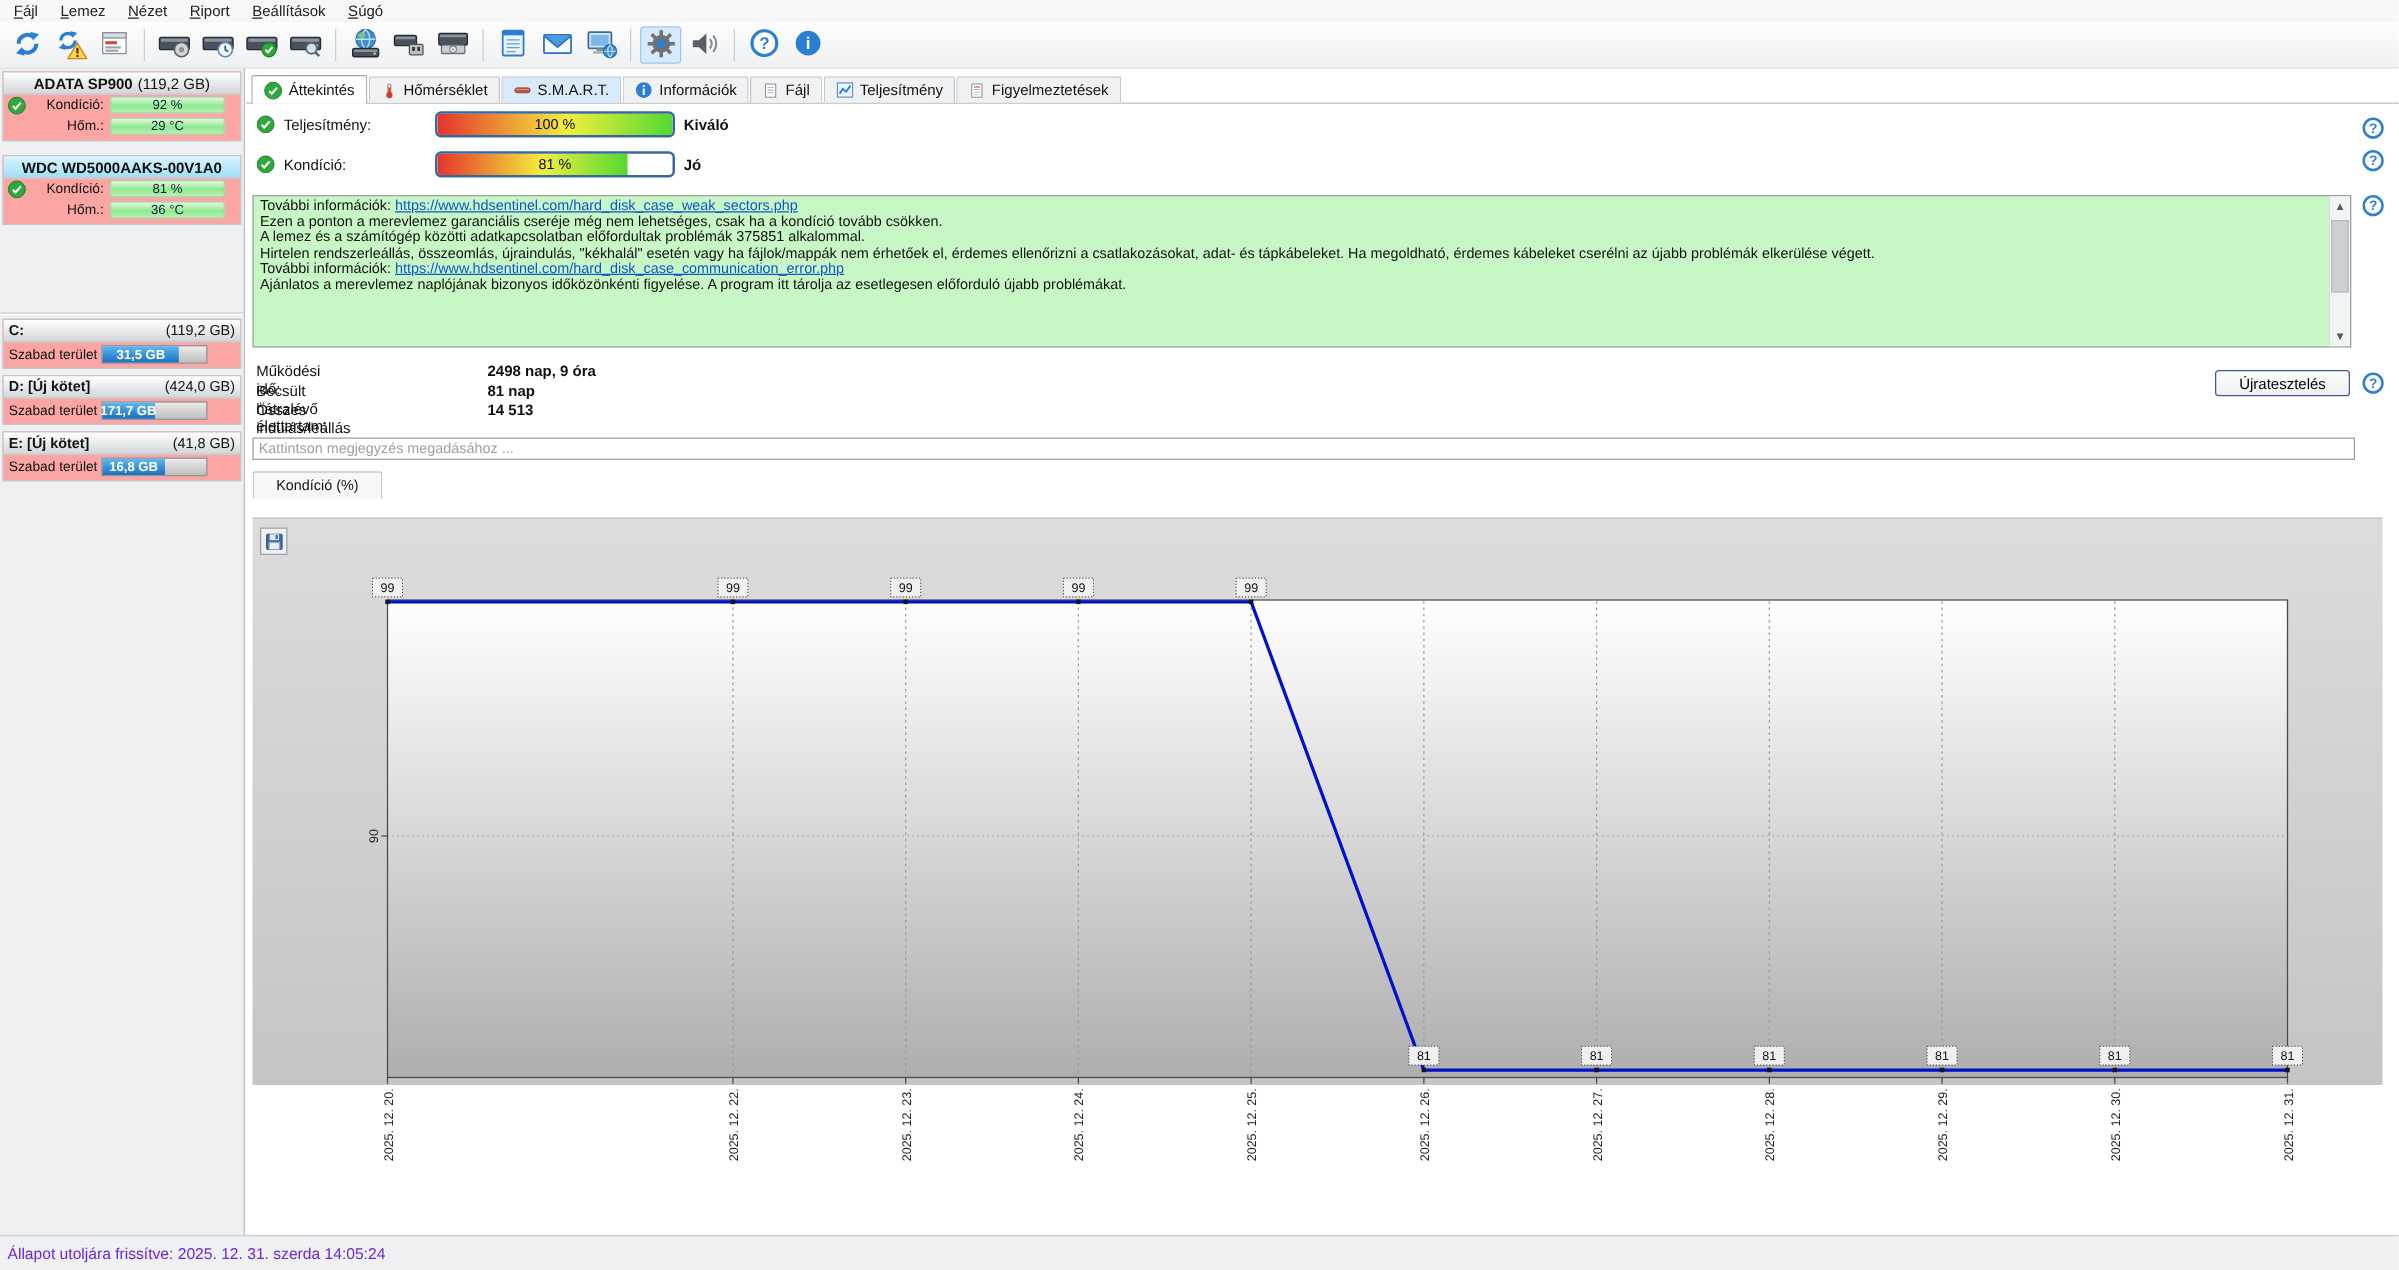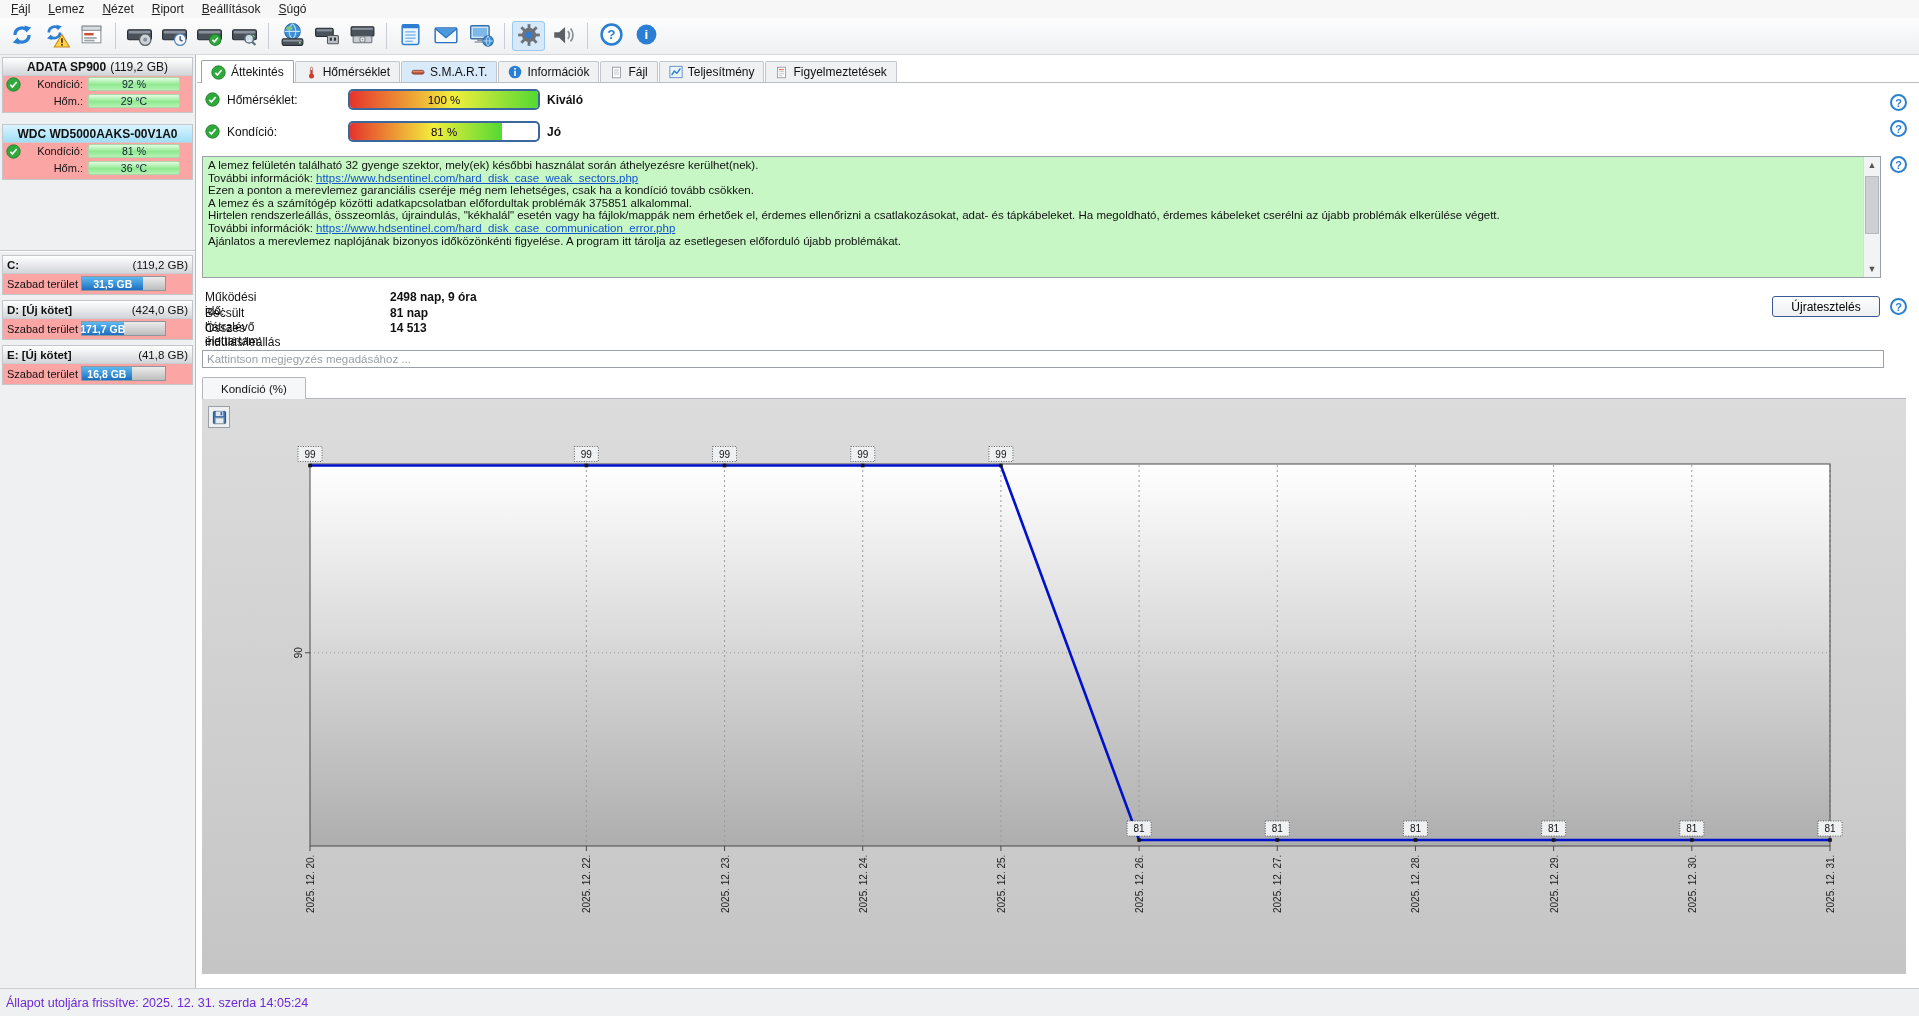--- a/index.html
+++ b/index.html
@@ -63,21 +63,21 @@
   .stat-row { position:relative; height:15.5px; }
   .stat-label { position:absolute; left:0; }
   .stat-value { position:absolute; left:185px; font-weight:bold; white-space:nowrap; }
 
   .retest { position:absolute; left:1575px; top:214px; width:108px; height:21px; border:1px solid #3c5a9a; border-radius:3px; background:linear-gradient(#fdfdfd,#eef0f2); font-size:12px; font-family:inherit; }
 
   .comment { position:absolute; left:5px; top:268px; width:1682px; height:18px; border:1px solid #9aa0a6; font-size:11.5px; padding:0 4px; font-family:inherit; }
   .comment::placeholder { color:#9aa0a6; }
 
   .chart-tab { position:absolute; left:5px; top:295px; height:22px; padding:0 18px; border:1px solid #b4b8bc; border-bottom:none; background:#f6f7f8; font-size:11.5px; display:inline-flex; align-items:center; z-index:2; border-radius:2px 2px 0 0; }
-  .chart-area { position:absolute; left:5px; top:316px; width:1704px; height:576px; background:linear-gradient(#dcdcdc,#c5c5c5); border-top:1px solid #b4b8bc; }
+  .chart-area { position:absolute; left:5px; top:332px; width:1704px; height:454px; background:linear-gradient(#dcdcdc,#c5c5c5); border-top:1px solid #b4b8bc; }
   .save-btn { position:absolute; left:6px; top:7px; width:22px; height:22px; background:#eef0f2; border:1px solid #9aa0a6; display:flex; align-items:center; justify-content:center; }
   #chart-svg { position:absolute; inset:0; }
 
   .qicon { position:absolute; left:1693px; width:17px; height:17px; border-radius:50%; border:2px solid #2d7fd0; color:#2d7fd0; font-weight:bold; font-size:11px; display:flex; align-items:center; justify-content:center; background:#fff; }
 
   
   .statusbar { position:absolute; left:0; bottom:0; width:100%; height:28px; background:#eef0f1; border-top:1px solid #c9ced4; display:flex; align-items:center; padding-left:6px; font-size:12.5px; color:#6d28d9; }
 </style>
 </head>
 <body>
@@ -403,21 +403,21 @@
         <span>Figyelmeztetések</span>
       </div>
     </div>
   <div class="content">
 
     <div class="mrow" style="top:7px;">
       <span class="row-icon" id="perf-ico"><svg viewBox="0 0 16 16" width="15" height="15">
             <circle cx="8" cy="8" r="7.2" fill="#2fa83c" stroke="#1d7a28" stroke-width="0.8"></circle>
             <path d="M4.6 8.3l2.2 2.3 4.6-5.2" stroke="#fff" stroke-width="1.8" fill="none"></path>
           </svg></span>
-      <span class="mlabel">Hőmérséklet:</span>
+      <span class="mlabel">Teljesítmény:</span>
       <div class="mbar">
         <div class="mbar-fill" id="perf-fill" style="width: 100%;"></div>
         <div class="mbar-text">100 %</div>
       </div>
       <span class="mrating">Kiváló</span>
     </div>
 
     <div class="mrow" style="top:39px;">
       <span class="row-icon" id="cond-ico"><svg viewBox="0 0 16 16" width="15" height="15">
             <circle cx="8" cy="8" r="7.2" fill="#2fa83c" stroke="#1d7a28" stroke-width="0.8"></circle>
@@ -426,21 +426,20 @@
       <span class="mlabel">Kondíció:</span>
       <div class="mbar">
         <div class="mbar-fill" id="cond-fill" style="width: 81%;"></div>
         <div class="mbar-text">81 %</div>
       </div>
       <span class="mrating">Jó</span>
     </div>
 
     <div class="msgbox">
       <div class="msg-lines" id="messages">
-          <div>A lemez felületén található 32 gyenge szektor, mely(ek) későbbi használat során áthelyezésre kerülhet(nek).</div>
           <div><span>További információk: </span><a href="#">https://www.hdsentinel.com/hard_disk_case_weak_sectors.php</a></div>
           <div>Ezen a ponton a merevlemez garanciális cseréje még nem lehetséges, csak ha a kondíció tovább csökken.</div>
           <div>A lemez és a számítógép közötti adatkapcsolatban előfordultak problémák 375851 alkalommal.</div>
           <div>Hirtelen rendszerleállás, összeomlás, újraindulás, "kékhalál" esetén vagy ha fájlok/mappák nem érhetőek el, érdemes ellenőrizni a csatlakozásokat, adat- és tápkábeleket. Ha megoldható, érdemes kábeleket cserélni az újabb problémák elkerülése végett.</div>
           <div><span>További információk: </span><a href="#">https://www.hdsentinel.com/hard_disk_case_communication_error.php</a></div>
           <div>Ajánlatos a merevlemez naplójának bizonyos időközönkénti figyelése. A program itt tárolja az esetlegesen előforduló újabb problémákat.</div>
         </div>
       <div class="msg-scroll">
         <div class="arr" style="top:0;">▲</div>
         <div class="thumb"></div>

